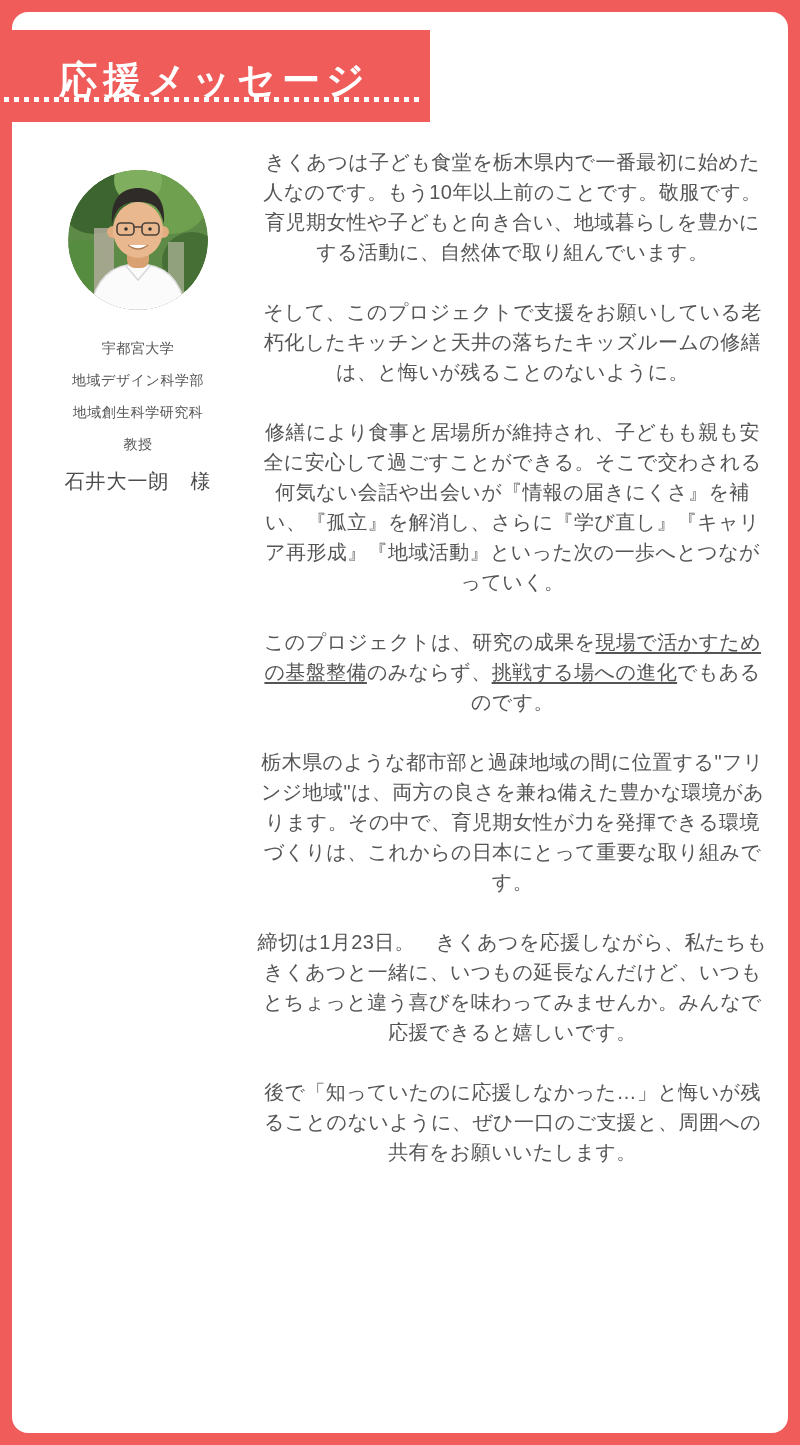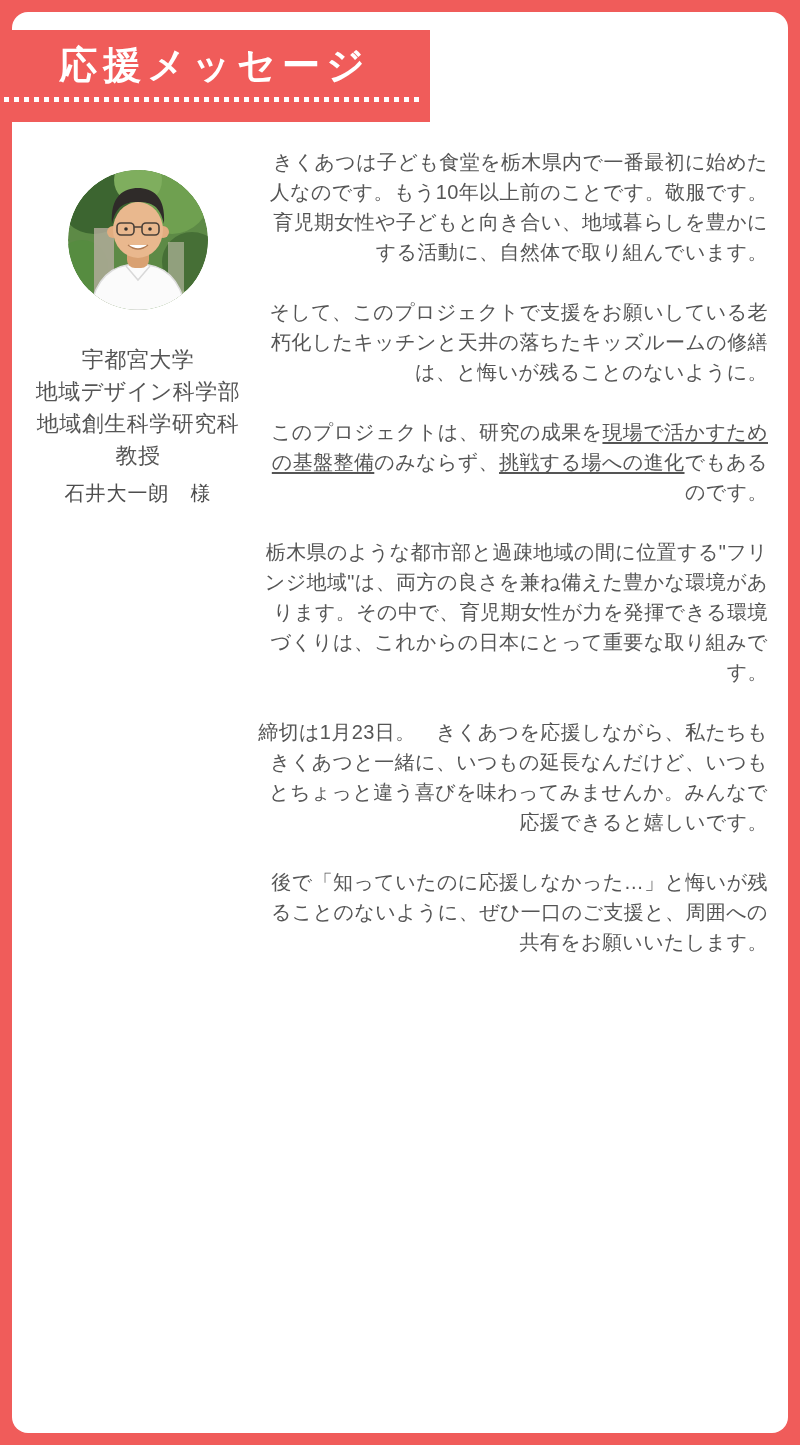--- a/index.html
+++ b/index.html
@@ -22,21 +22,21 @@
   }
   
   .banner {
     position: absolute;
     left: 0; top: 30px;
     width: 430px; height: 92px;
     background: #f05c5a;
     z-index: 5;
   }
   .banner-title {
-    margin: 0;
+    margin: 15px;
     padding-top: 13px;
     text-align: center;
     color: #ffffff;
     font-size: 38px;
     font-weight: bold;
     letter-spacing: 6px;
     line-height: 1.2;
   }
   .dotted-line {
     position: absolute;
@@ -58,22 +58,22 @@
     color: #555555;
   }
   .avatar {
     width: 140px; height: 140px;
     margin: 23px auto 0 auto;
     border-radius: 50%;
     overflow: hidden;
     display: block;
   }
   .affiliation {
-    margin-top: 34px;
-    font-size: 22px;
+    margin-top: 22px;
+    font-size: 14px;
     line-height: 32px;
     letter-spacing: 0.5px;
   }
   .prof-name {
     margin-top: 4px;
     font-size: 20px;
     line-height: 34px;
     letter-spacing: 1px;
     color: #4d4d4d;
   }
@@ -81,21 +81,21 @@
     flex: 1;
     min-width: 0;
     margin-left: 13px;
     color: #555555;
     font-size: 20px;
     line-height: 30px;
     letter-spacing: 0.4px;
   }
   .msg-col p {
     margin: 0 0 30px 0;
-    text-align: right;
+    text-align: center;
     word-break: break-all;
   }
   .msg-col p:last-child { margin-bottom: 0; }
   .u {
     text-decoration: underline;
     text-underline-offset: 3px;
   }
 </style>
 </head>
 <body>
@@ -143,20 +143,21 @@
           <div>地域デザイン科学部</div>
           <div>地域創生科学研究科</div>
           <div>教授</div>
         </div>
         <div class="prof-name">石井大一朗　様</div>
       </div>
 
       <div class="msg-col">
         <p>きくあつは子ども食堂を栃木県内で一番最初に始めた人なのです。もう10年以上前のことです。敬服です。育児期女性や子どもと向き合い、地域暮らしを豊かにする活動に、自然体で取り組んでいます。</p>
         <p>そして、このプロジェクトで支援をお願いしている老朽化したキッチンと天井の落ちたキッズルームの修繕は、と悔いが残ることのないように。</p>
+        <p>修繕により食事と居場所が維持され、子どもも親も安全に安心して過ごすことができる。そこで交わされる何気ない会話や出会いが『情報の届きにくさ』を補い、『孤立』を解消し、さらに『学び直し』『キャリア再形成』『地域活動』といった次の一歩へとつながっていく。</p>
         <p><span>このプロジェクトは、研究の成果を</span><span class="u">現場で活かすための基盤整備</span><span>のみならず、</span><span class="u">挑戦する場への進化</span><span>でもあるのです。</span></p>
         <p>栃木県のような都市部と過疎地域の間に位置する"フリンジ地域"は、両方の良さを兼ね備えた豊かな環境があります。その中で、育児期女性が力を発揮できる環境づくりは、これからの日本にとって重要な取り組みです。</p>
         <p>締切は1月23日。　きくあつを応援しながら、私たちもきくあつと一緒に、いつもの延長なんだけど、いつもとちょっと違う喜びを味わってみませんか。みんなで応援できると嬉しいです。</p>
         <p>後で「知っていたのに応援しなかった…」と悔いが残ることのないように、ぜひ一口のご支援と、周囲への共有をお願いいたします。</p>
       </div>
 
     </div>
   </div>
 
   <div class="banner">

